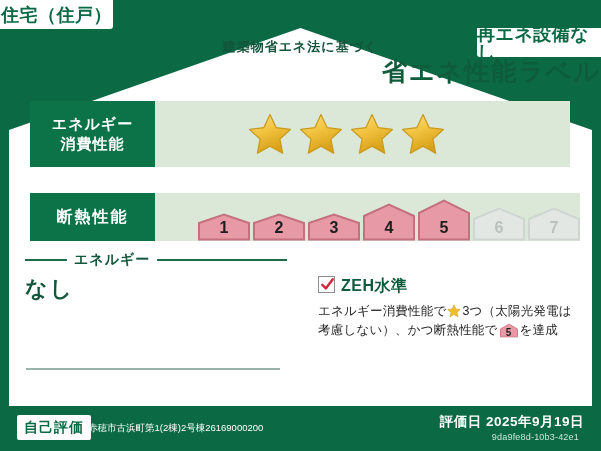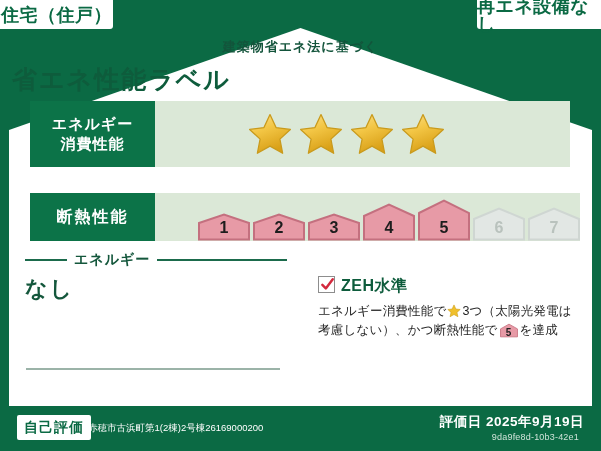--- a/index.html
+++ b/index.html
@@ -13,38 +13,38 @@
 
   
   .corner-tag{
     position:absolute;top:0;background:#ffffff;
     color:#0b6a44;font-weight:bold;font-size:18px;
     letter-spacing:.5px;line-height:1;
     display:flex;align-items:center;justify-content:center;
     box-sizing:border-box;
   }
   #tag-left{left:0;width:113px;height:29px;border-bottom-right-radius:3px;}
-  #tag-right{right:0;width:124px;height:29px;border-bottom-left-radius:3px;}
+  #tag-right{right:0;width:124px;height:29px;border-bottom-left-radius:3px;margin-top:28px;}
 
   
   #house{
     position:absolute;left:9px;top:28px;width:583px;height:378px;
     background:#ffffff;
     -webkit-clip-path:polygon(0% 27%, 50% 0%, 100% 27%, 100% 100%, 0% 100%);
     clip-path:polygon(0% 27%, 50% 0%, 100% 27%, 100% 100%, 0% 100%);
   }
 
   
   #title-sub{
     position:absolute;left:0;right:0;top:38px;text-align:center;
     color:#13543b;font-size:13px;font-weight:bold;letter-spacing:1px;
   }
   #title-main{
-    position:absolute;left:12px;right:0;top:55px;text-align:left;
-    color:#0e5c3c;font-size:25px;font-weight:bold;letter-spacing:2px;margin-top:8px;
+    position:absolute;left:0;right:0;top:55px;text-align:right;
+    color:#0e5c3c;font-size:25px;font-weight:bold;letter-spacing:2px;
   }
 
   
   .perf-row{position:absolute;left:30px;width:540px;display:flex;}
   #row-energy{top:101px;height:66px;}
   #row-insul{top:193px;height:48px;}
 
   .perf-label{
     background:#0c7348;color:#fff;font-weight:bold;
     display:flex;flex-direction:column;align-items:center;justify-content:center;

